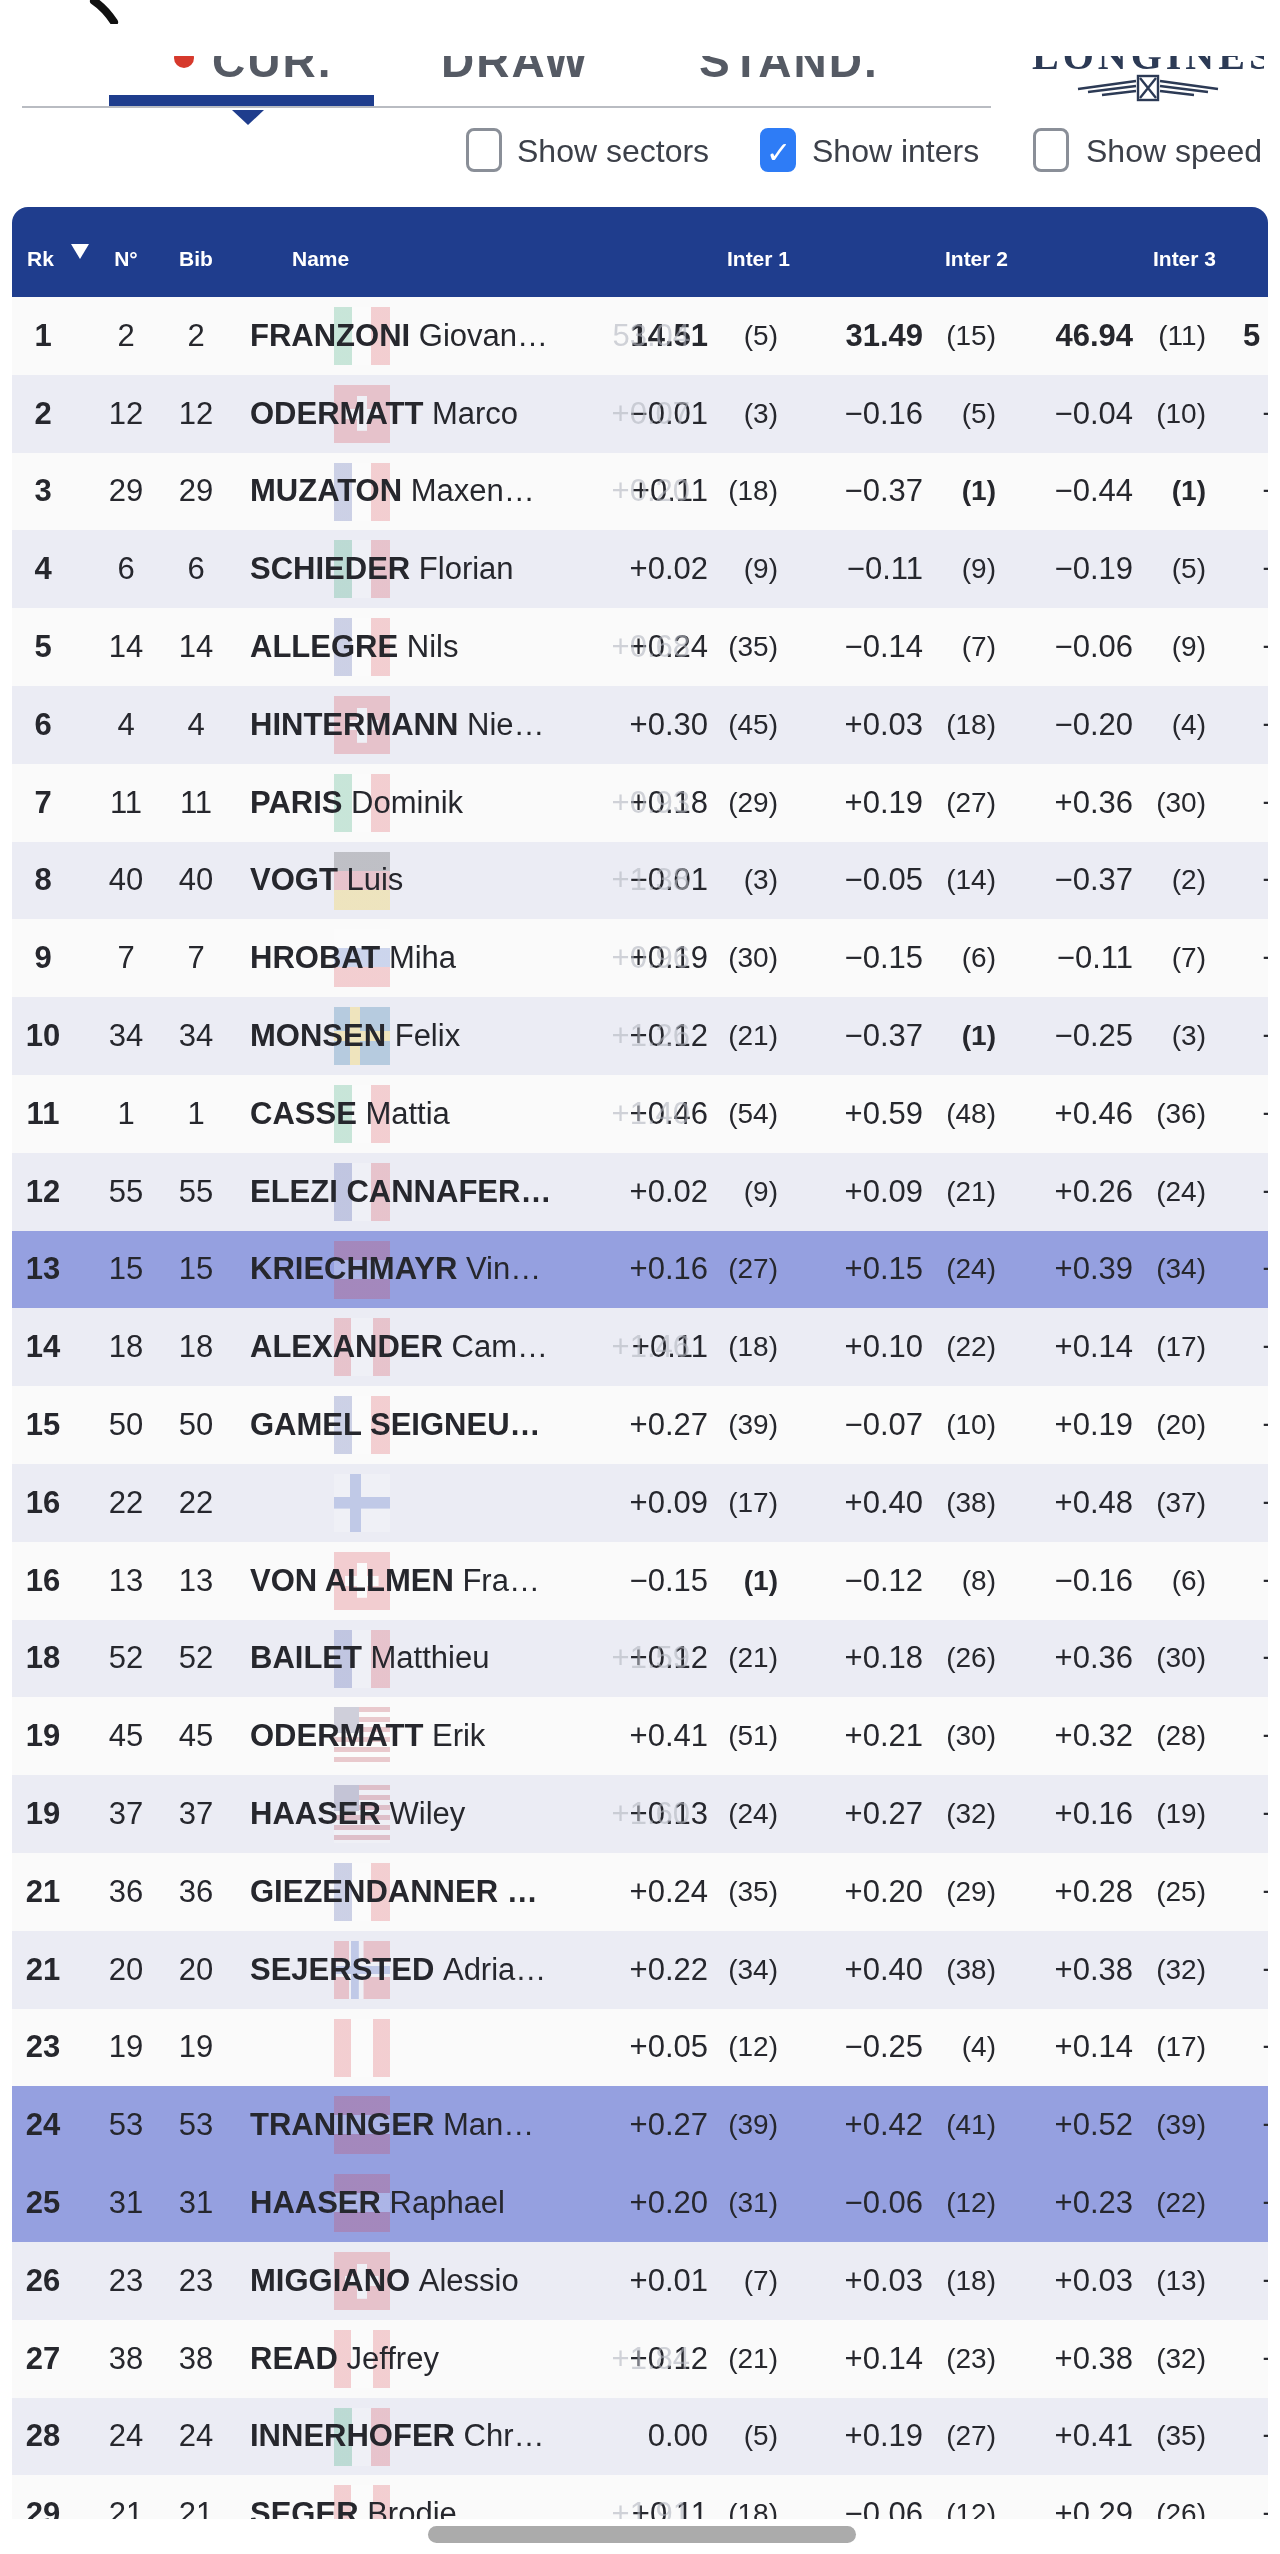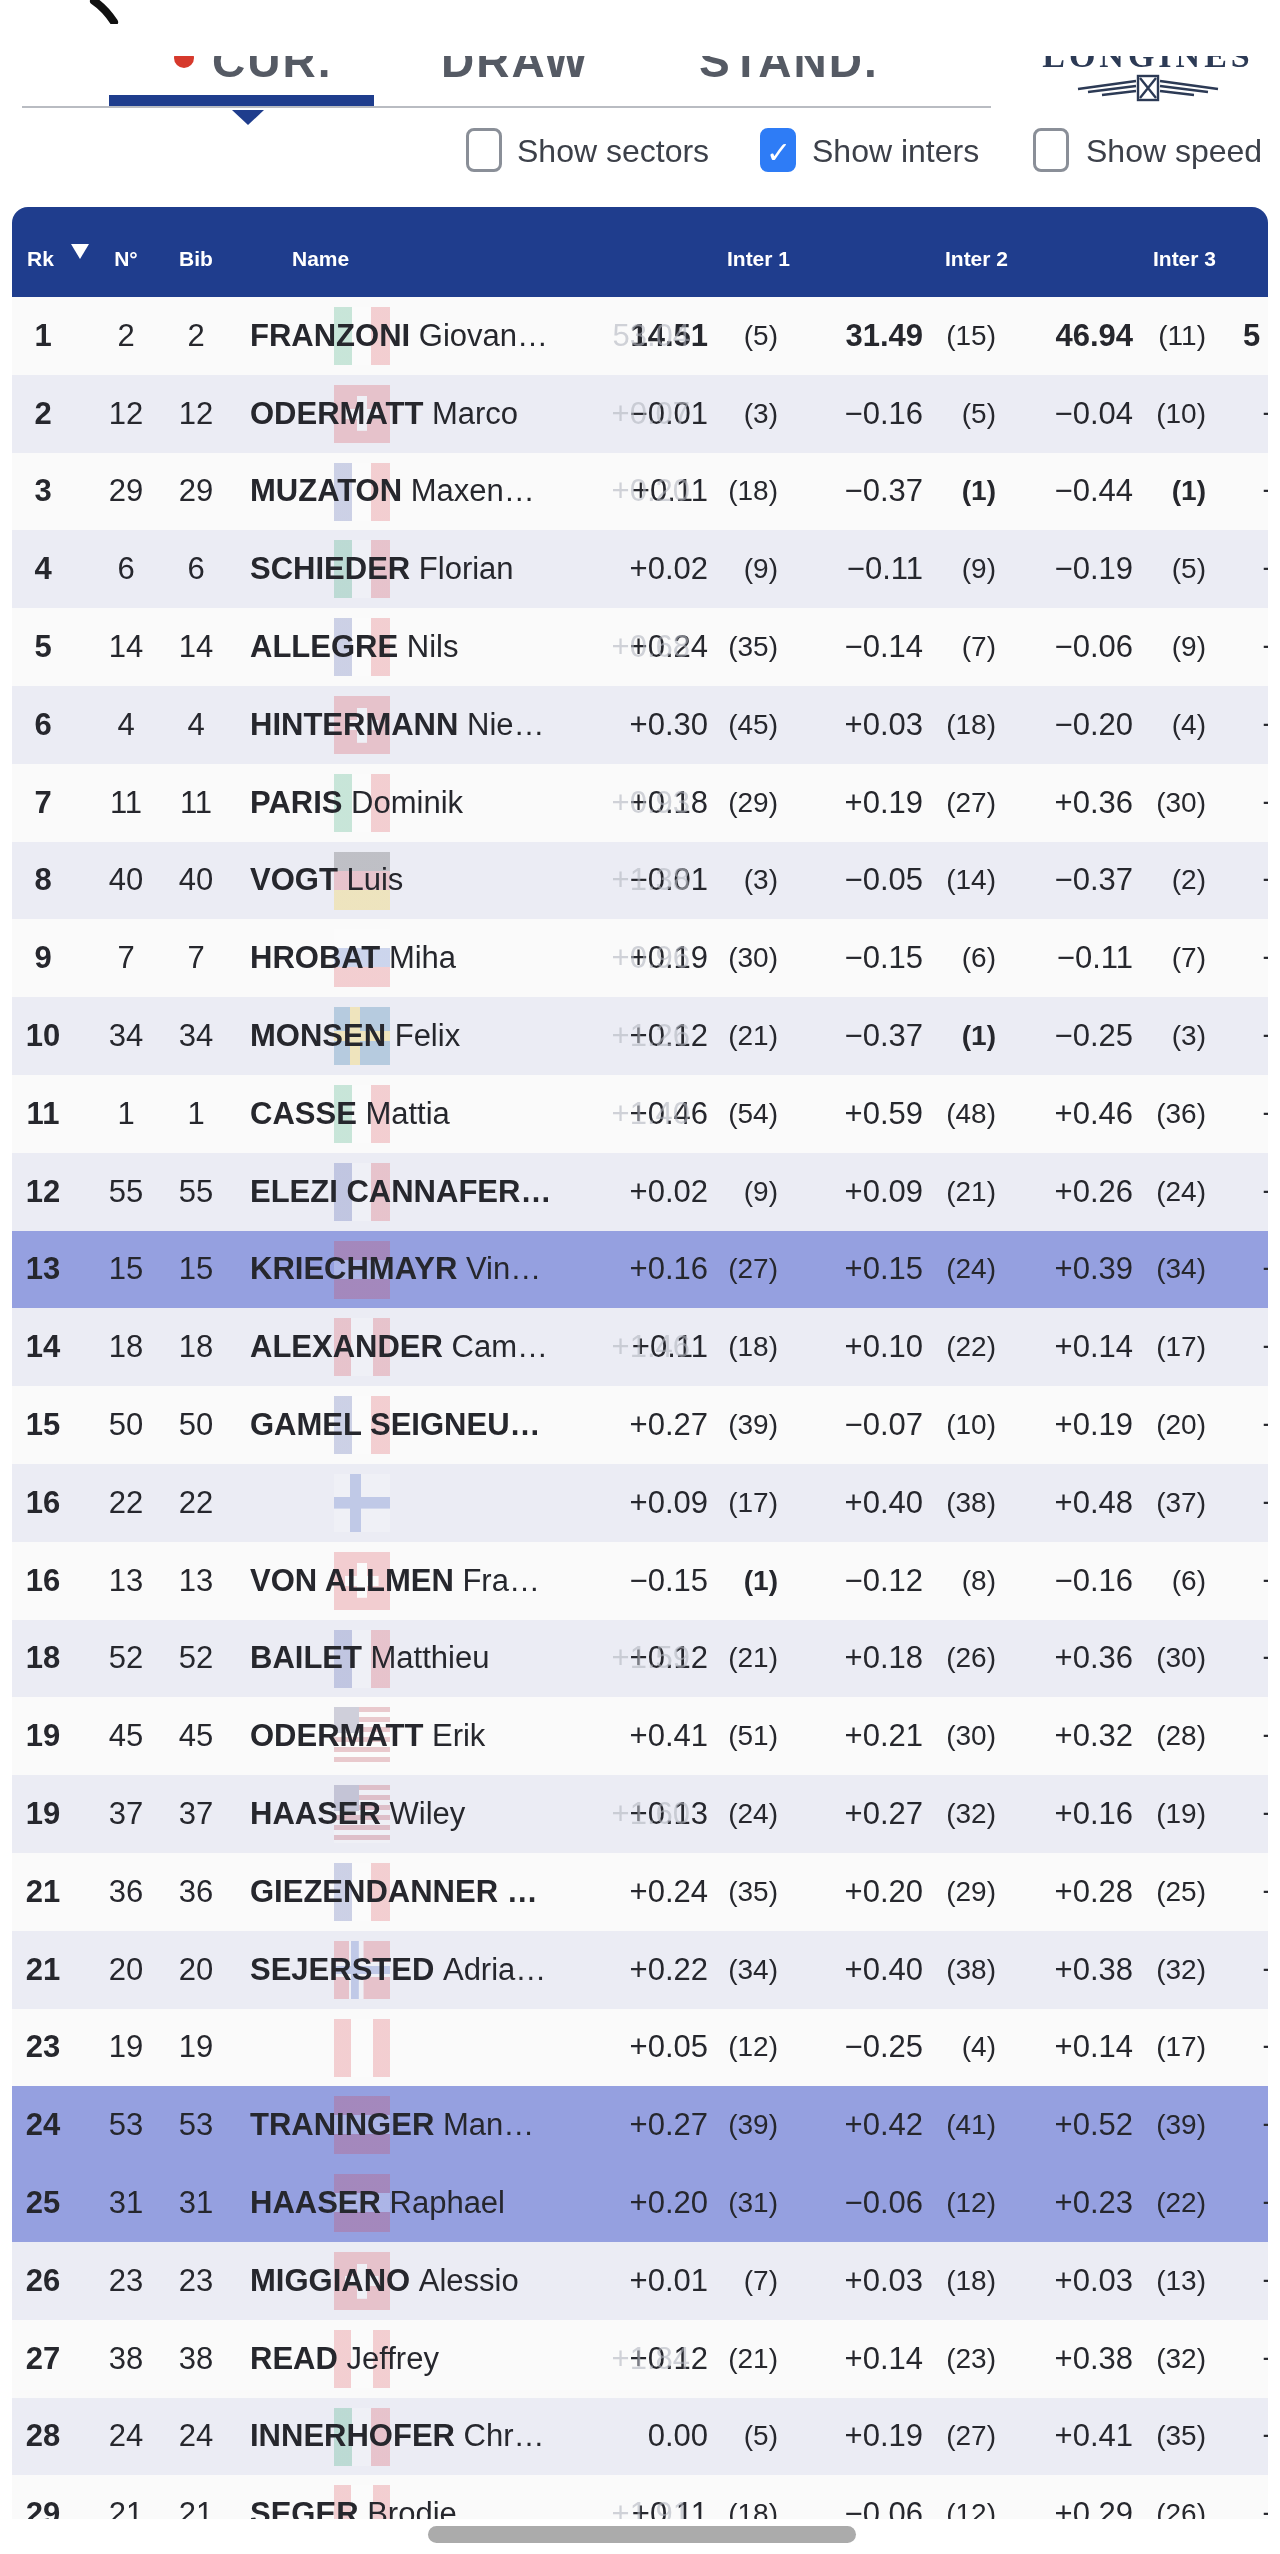--- a/index.html
+++ b/index.html
@@ -22,21 +22,21 @@
   .live-dot{position:absolute;left:174px;top:-8px;width:20px;height:20px;border-radius:50%;background:#d6392c;}
 
   .tab-underline{position:absolute;left:109px;top:95px;width:265px;height:11px;background:#1f3d8d;}
   .tabs-divider{position:absolute;left:22px;top:106px;width:969px;height:2px;background:#b9bcc2;}
   .tab-pointer{position:absolute;left:232px;top:110px;width:0;height:0;
     border-left:16px solid transparent;border-right:16px solid transparent;border-top:15px solid #1f3d8d;}
 
   
   .logo-clip{position:absolute;left:1032px;top:56px;width:232px;height:17px;overflow:hidden;}
   .logo-text{position:absolute;top:-17px;left:0;width:232px;text-align:center;
-    font-family:"Liberation Serif","DejaVu Serif",serif;font-weight:bold;font-size:34px;line-height:34px;
+    font-family:"Liberation Serif","DejaVu Serif",serif;font-weight:bold;font-size:40px;line-height:34px;
     letter-spacing:4px;color:#2c3a55;}
   .logo-wings{position:absolute;left:1072px;top:74px;width:152px;height:28px;}
 
   
   .cb{position:absolute;top:128px;width:36px;height:44px;border:3px solid #8a8f98;border-radius:8px;background:#fff;}
   .cb.on{background:#2e7cf6;border-color:#2e7cf6;}
   .cb.on::after{content:"✓";position:absolute;left:3px;top:4px;color:#fff;font-size:30px;font-weight:bold;}
   .cb-label{position:absolute;top:131px;height:40px;line-height:40px;font-size:32px;color:#3c4049;}
   .cb1{left:466px;} .lb1{left:517px;}
   .cb2{left:760px;} .lb2{left:812px;}

